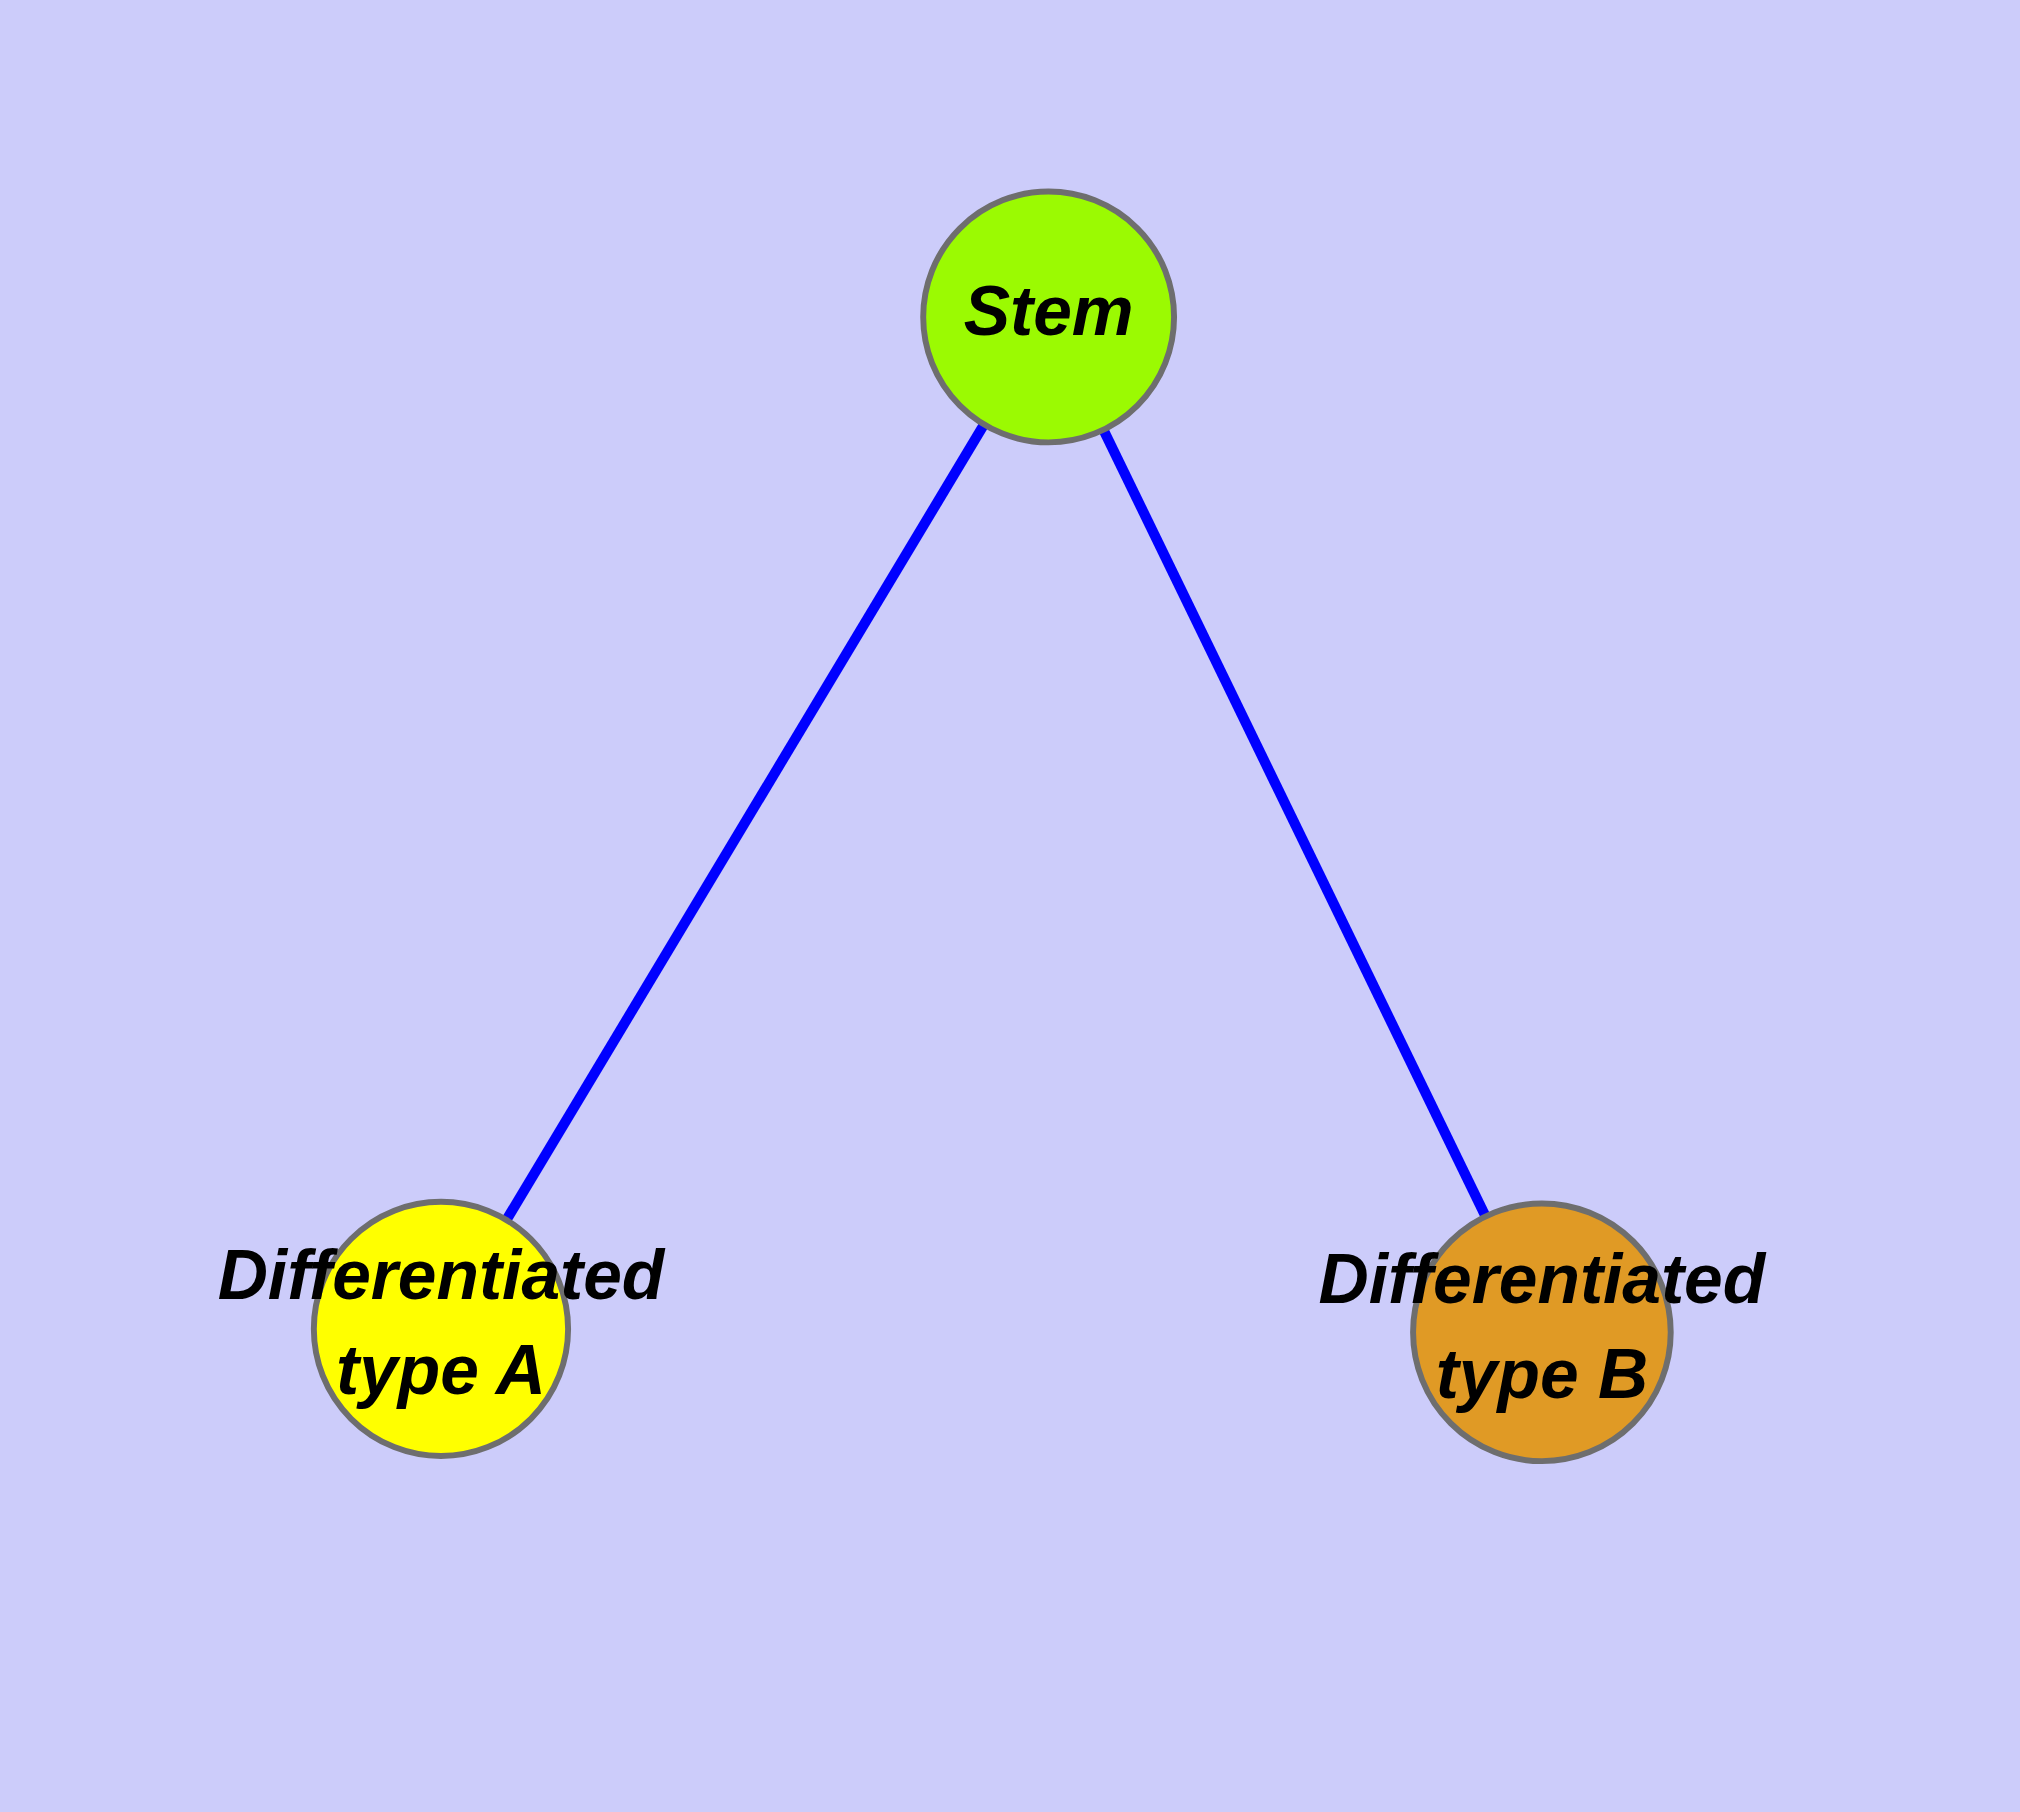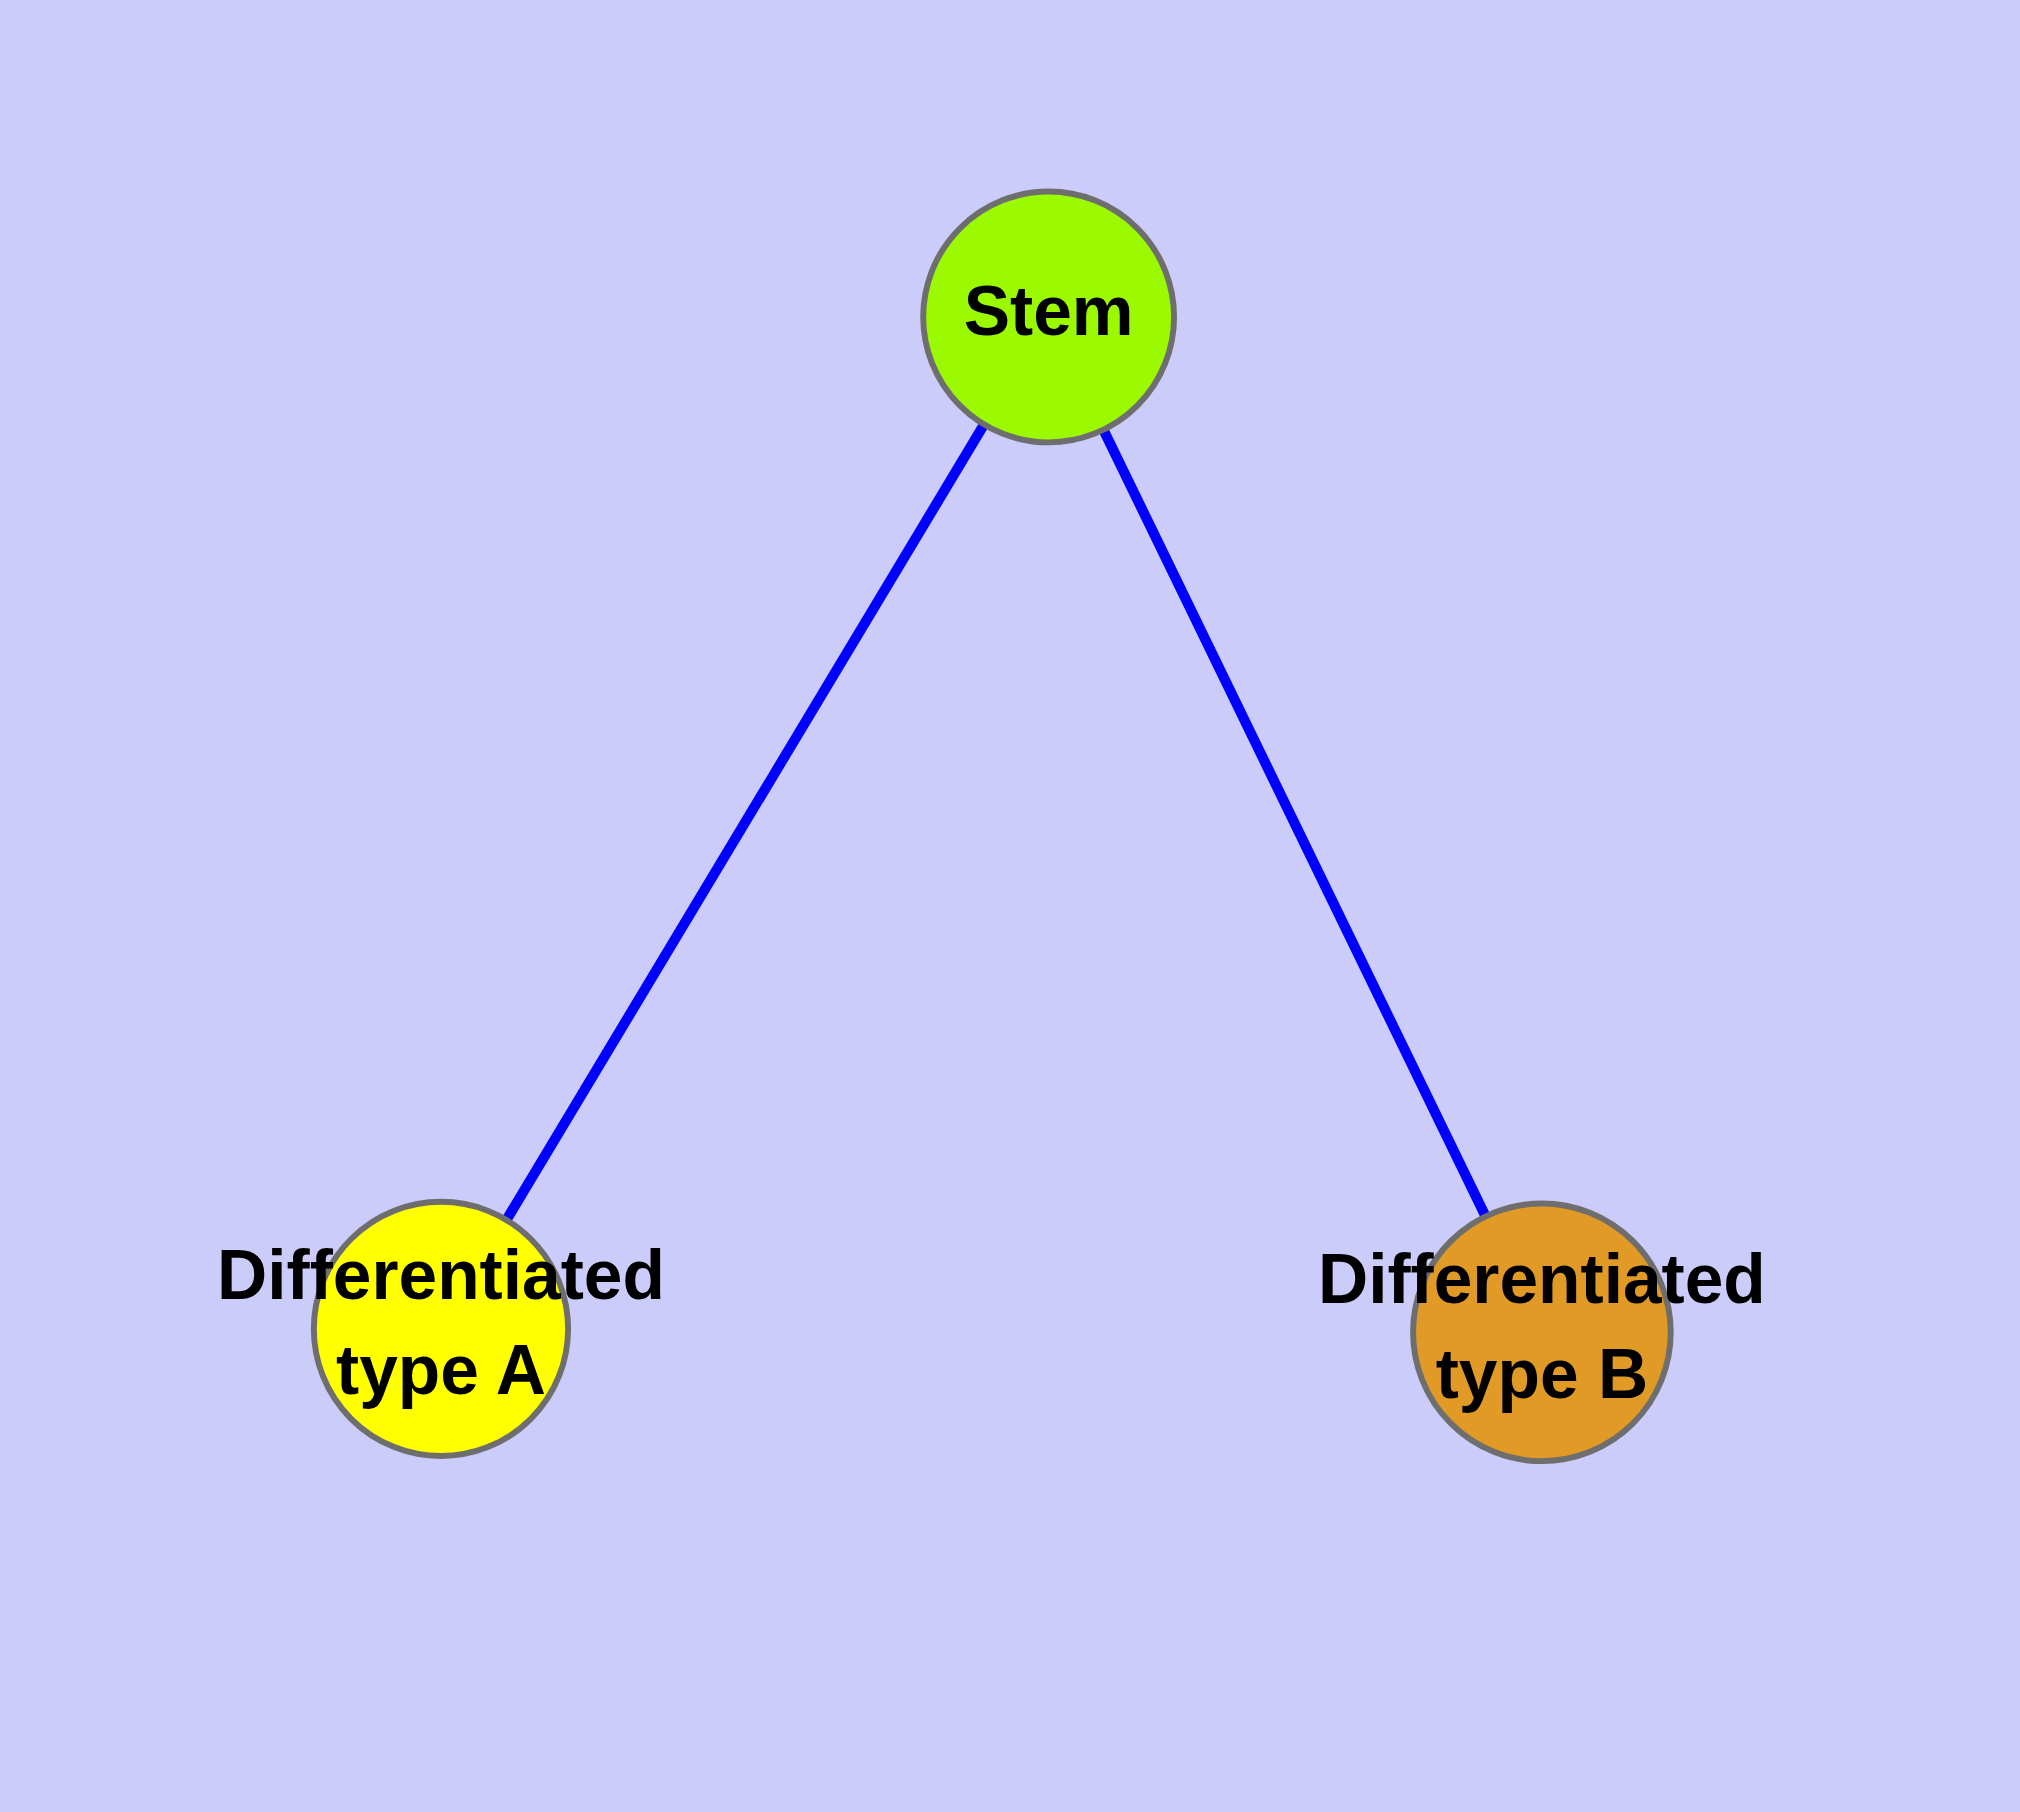--- a/index.html
+++ b/index.html
@@ -7,20 +7,21 @@
     padding: 0;
     background: #ffffff;
   }
   #canvas {
     position: relative;
     width: 2021px;
     height: 1812px;
     background: #ccccfa;
     overflow: hidden;
     font-family: "Liberation Sans", sans-serif;
+    font-style: italic;
   }
   #graph-svg {
     position: absolute;
     top: 0;
     left: 0;
     width: 2021px;
     height: 1812px;
     display: block;
   }
   .edge-line {

